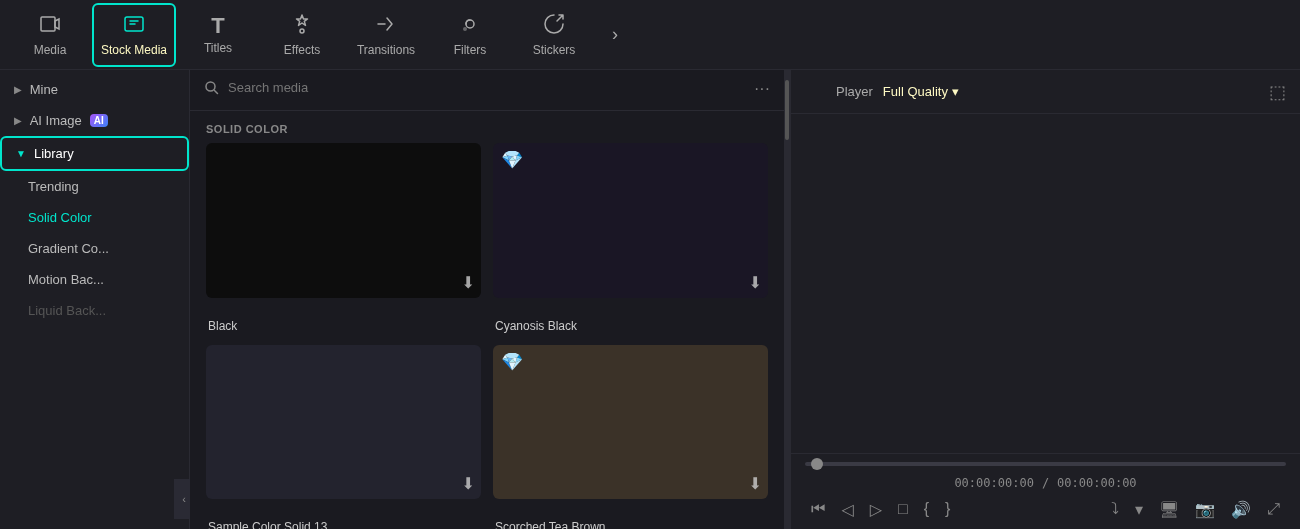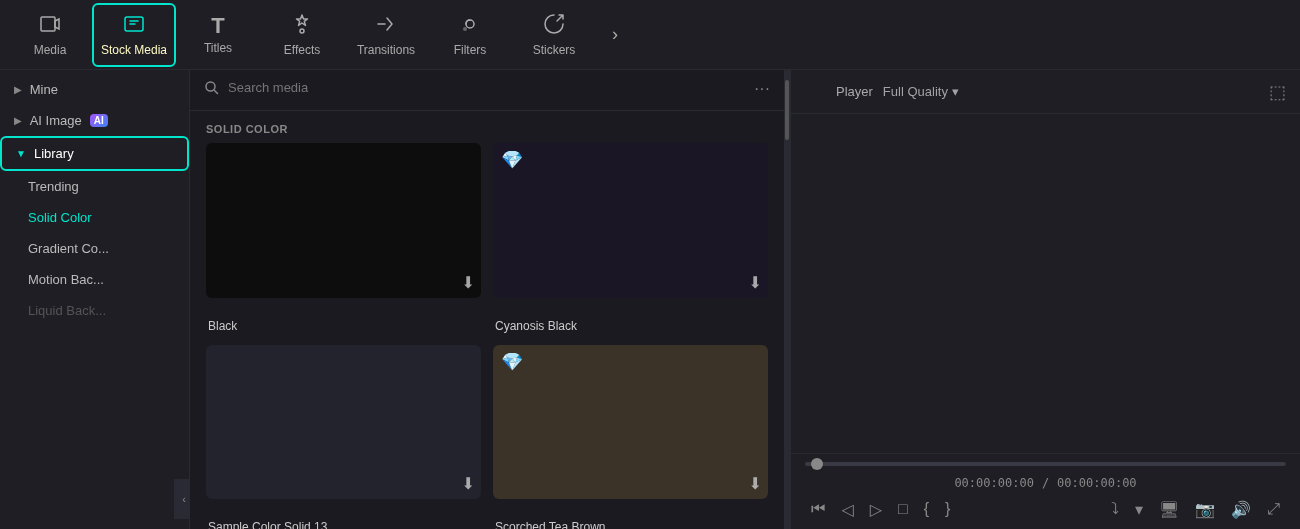--- a/index.html
+++ b/index.html
@@ -240,21 +240,21 @@
     }
     .player-title {
       font-size: 13px;
       color: #aaa;
       margin-left: 31px;
     }
     .quality-select {
       display: flex;
       align-items: center;
       gap: 4px;
-      color: #a3a3a3;
+      color: #fef9c3;
       font-size: 13px;
       cursor: pointer;
     }
     .player-canvas {
       flex: 1;
       background: #141418;
       display: flex;
       align-items: center;
       justify-content: center;
     }

